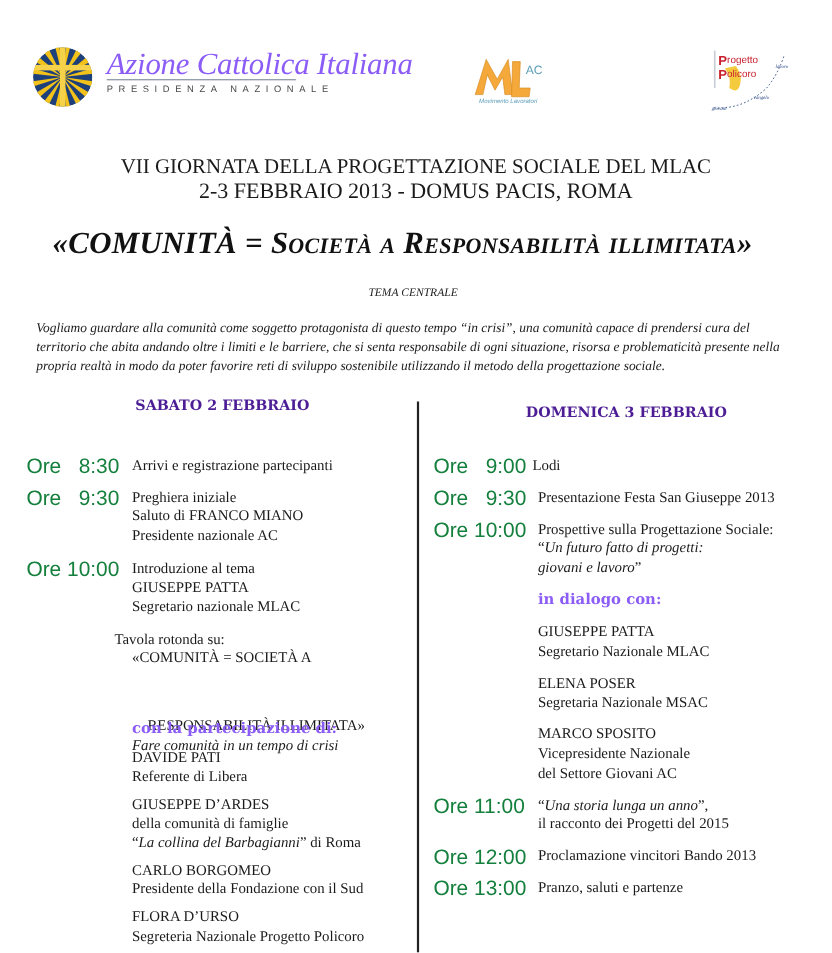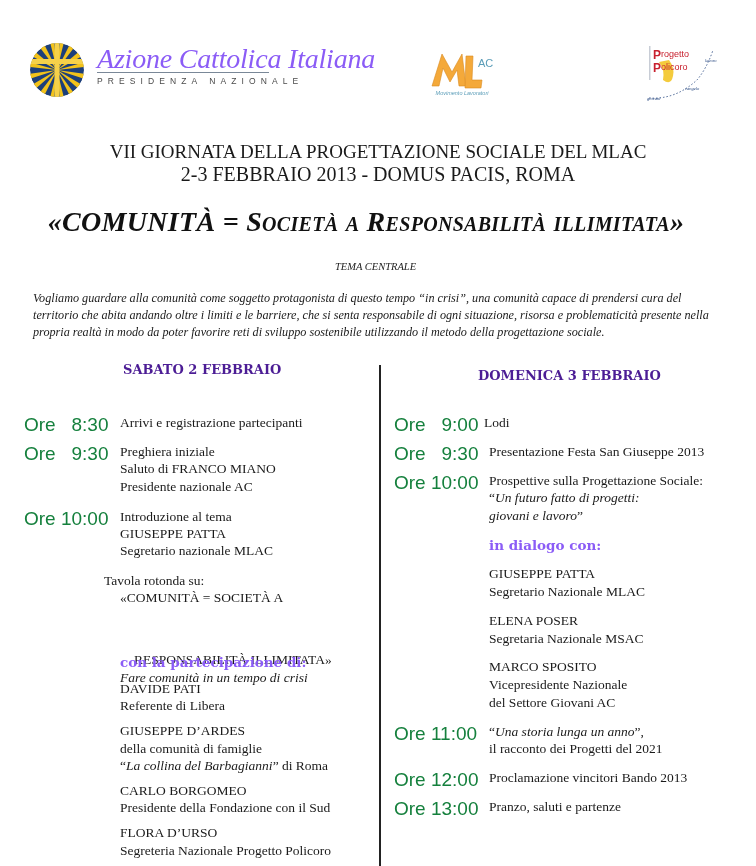--- a/index.html
+++ b/index.html
@@ -176,20 +176,20 @@
 
   <div class="abs line" style="left:489px; top:612px;">ELENA POSER</div>
   <div class="abs line" style="left:489px; top:630px;">Segretaria Nazionale MSAC</div>
 
   <div class="abs line" style="left:489px; top:658px;">MARCO SPOSITO</div>
   <div class="abs line" style="left:489px; top:676px;text-align:center;">Vicepresidente Nazionale</div>
   <div class="abs line" style="left:489px; top:694px;">del Settore Giovani AC</div>
 
   <div class="abs time" style="left:394px; top:723px;">Ore 11:00</div>
   <div class="abs line" style="left:489px; top:723px;"><span>“</span><span class="it">Una storia lunga un anno</span><span>”,</span></div>
-  <div class="abs line" style="left:489px; top:740px;">il racconto dei Progetti del 2021</div>
+  <div class="abs line" style="left:489px; top:740px;">il racconto dei Progetti del 2015</div>
 
   <div class="abs time" style="left:394px; top:769px;">Ore 12:00</div>
   <div class="abs line" style="left:489px; top:769px;">Proclamazione vincitori Bando 2013</div>
 
   <div class="abs time" style="left:394px; top:798px;">Ore 13:00</div>
   <div class="abs line" style="left:489px; top:798px;">Pranzo, saluti e partenze</div>
 </div>
 
 </body></html>

